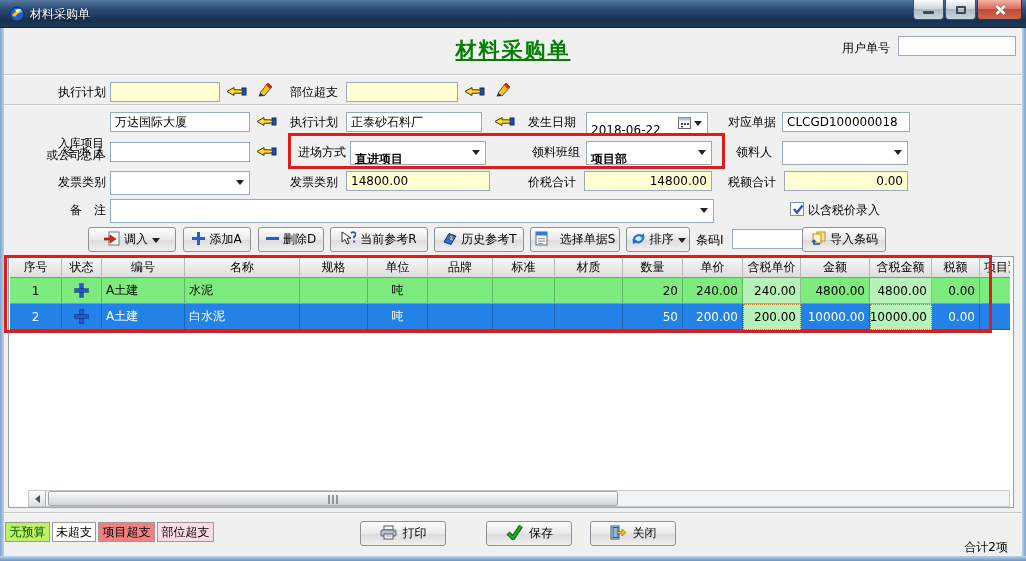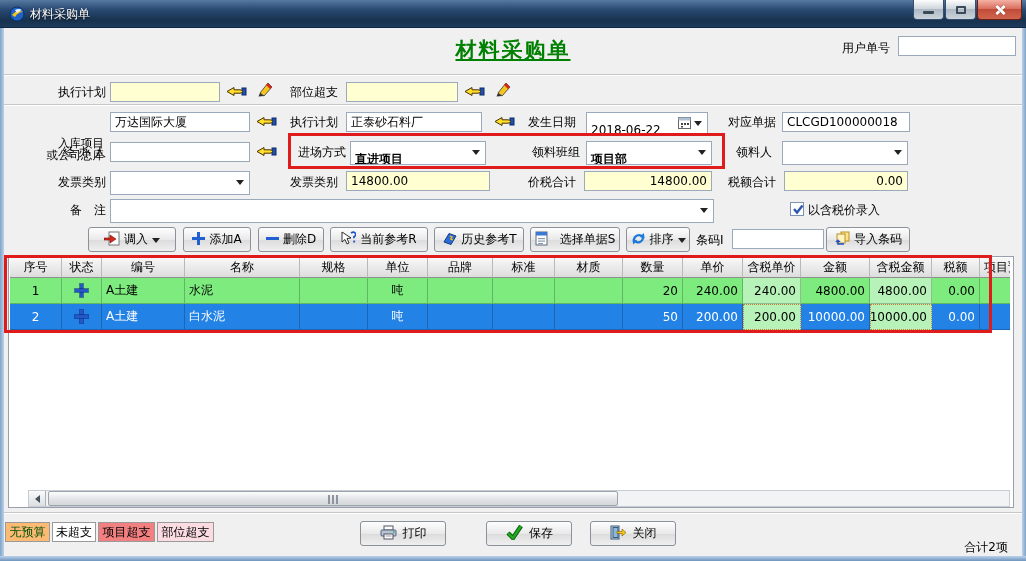--- a/index.html
+++ b/index.html
@@ -309,21 +309,21 @@
           <path d="M3 9 a5 5 0 0 1 8.5 -3.4" stroke="#1B78D8" stroke-width="2.2" fill="none"></path>
           <polygon points="12.8,2 13.6,7.2 8.8,6" fill="#1B78D8"></polygon>
           <path d="M12 6.5 a5 5 0 0 1 -8.5 3.4" stroke="#1B78D8" stroke-width="2.2" fill="none"></path>
           <polygon points="2.2,13.4 1.4,8.2 6.2,9.4" fill="#1B78D8"></polygon>
         </svg></span>
     <span>排序</span>
       <span class="dcaret"></span>
   </button>
   <div class="lbl" style="left:696px;top:230px;width:34px;text-align:left;">条码I</div>
   <input class="fld" style="left: 732px; top: 229px; width: 92px;" value="">
-  <button class="tbtn" style="left:826px;width:84px;">
+  <button class="tbtn" style="left:802px;width:84px;">
     <span><svg width="16" height="15">
           <rect x="7" y="1" width="8" height="9" fill="#FFE28A" stroke="#B8912A"></rect>
           <rect x="3" y="3" width="8" height="9" fill="#FFF3C0" stroke="#B8912A"></rect>
           <path d="M10 13 h-6 v-3" stroke="#1E50C8" stroke-width="1.6" fill="none"></path>
           <polygon points="4,8.2 1.2,11 6.8,11" fill="#1E50C8" transform="rotate(0 4 10)"></polygon>
         </svg></span>
     <span>导入条码</span>
   </button>
 
   <div class="gridarea"></div>
@@ -394,21 +394,21 @@
     <div class="sb-arrow">
         <span class="tri"></span>
       </div>
     <div class="sb-thumb">
         <span class="grip"></span>
       </div>
   </div>
 
   <div class="groove" style="left:4px;top:512px;width:1018px;"></div>
 
-  <div class="chip" style="left:5px;width:45px;background:#fdba74;color:#00520A;">无预算</div>
+  <div class="chip" style="left:5px;width:45px;background:#bef264;color:#00520A;">无预算</div>
   <div class="chip" style="left:52px;width:44px;background:#FFFFFF;">未超支</div>
   <div class="chip" style="left:98px;width:57px;background:#F28080;">项目超支</div>
   <div class="chip" style="left:157px;width:57px;background:#FBDCE2;">部位超支</div>
 
   <button class="fbtn" style="left:360px;">
     <span><svg width="17" height="15">
           <rect x="4" y="1" width="9" height="4" fill="#fff" stroke="#556"></rect>
           <rect x="1" y="5" width="15" height="6" rx="1" fill="#B9C4D2" stroke="#55607A"></rect>
           <rect x="4" y="9" width="9" height="5" fill="#fff" stroke="#556"></rect>
           <rect x="5.5" y="10.5" width="6" height="1" fill="#99A"></rect>

